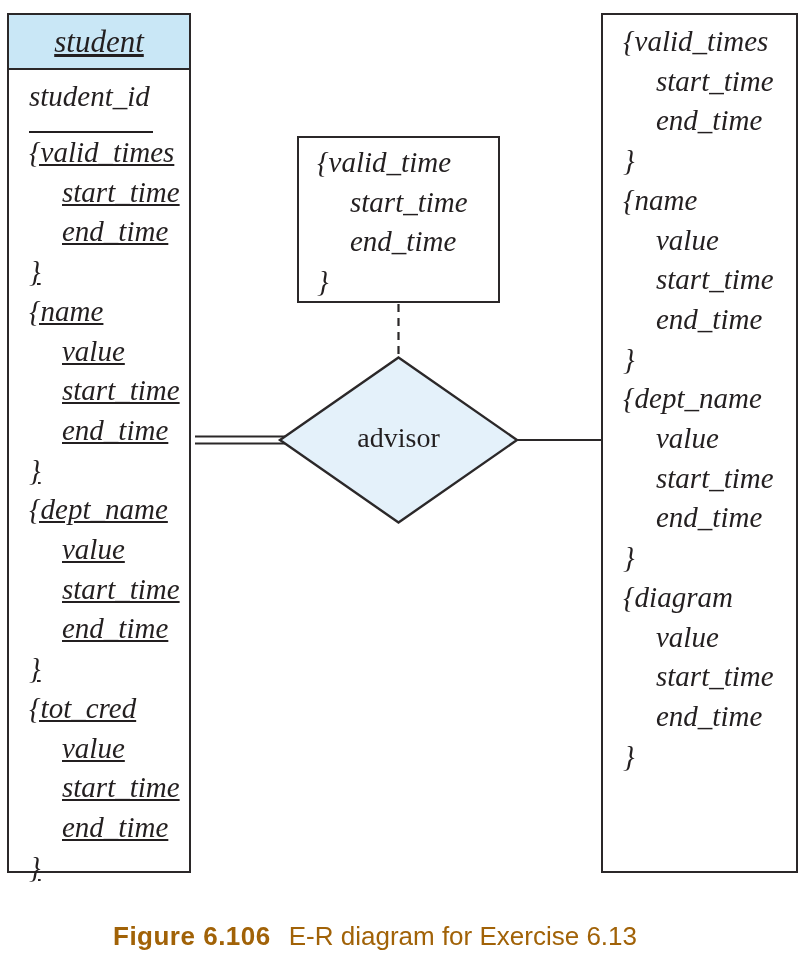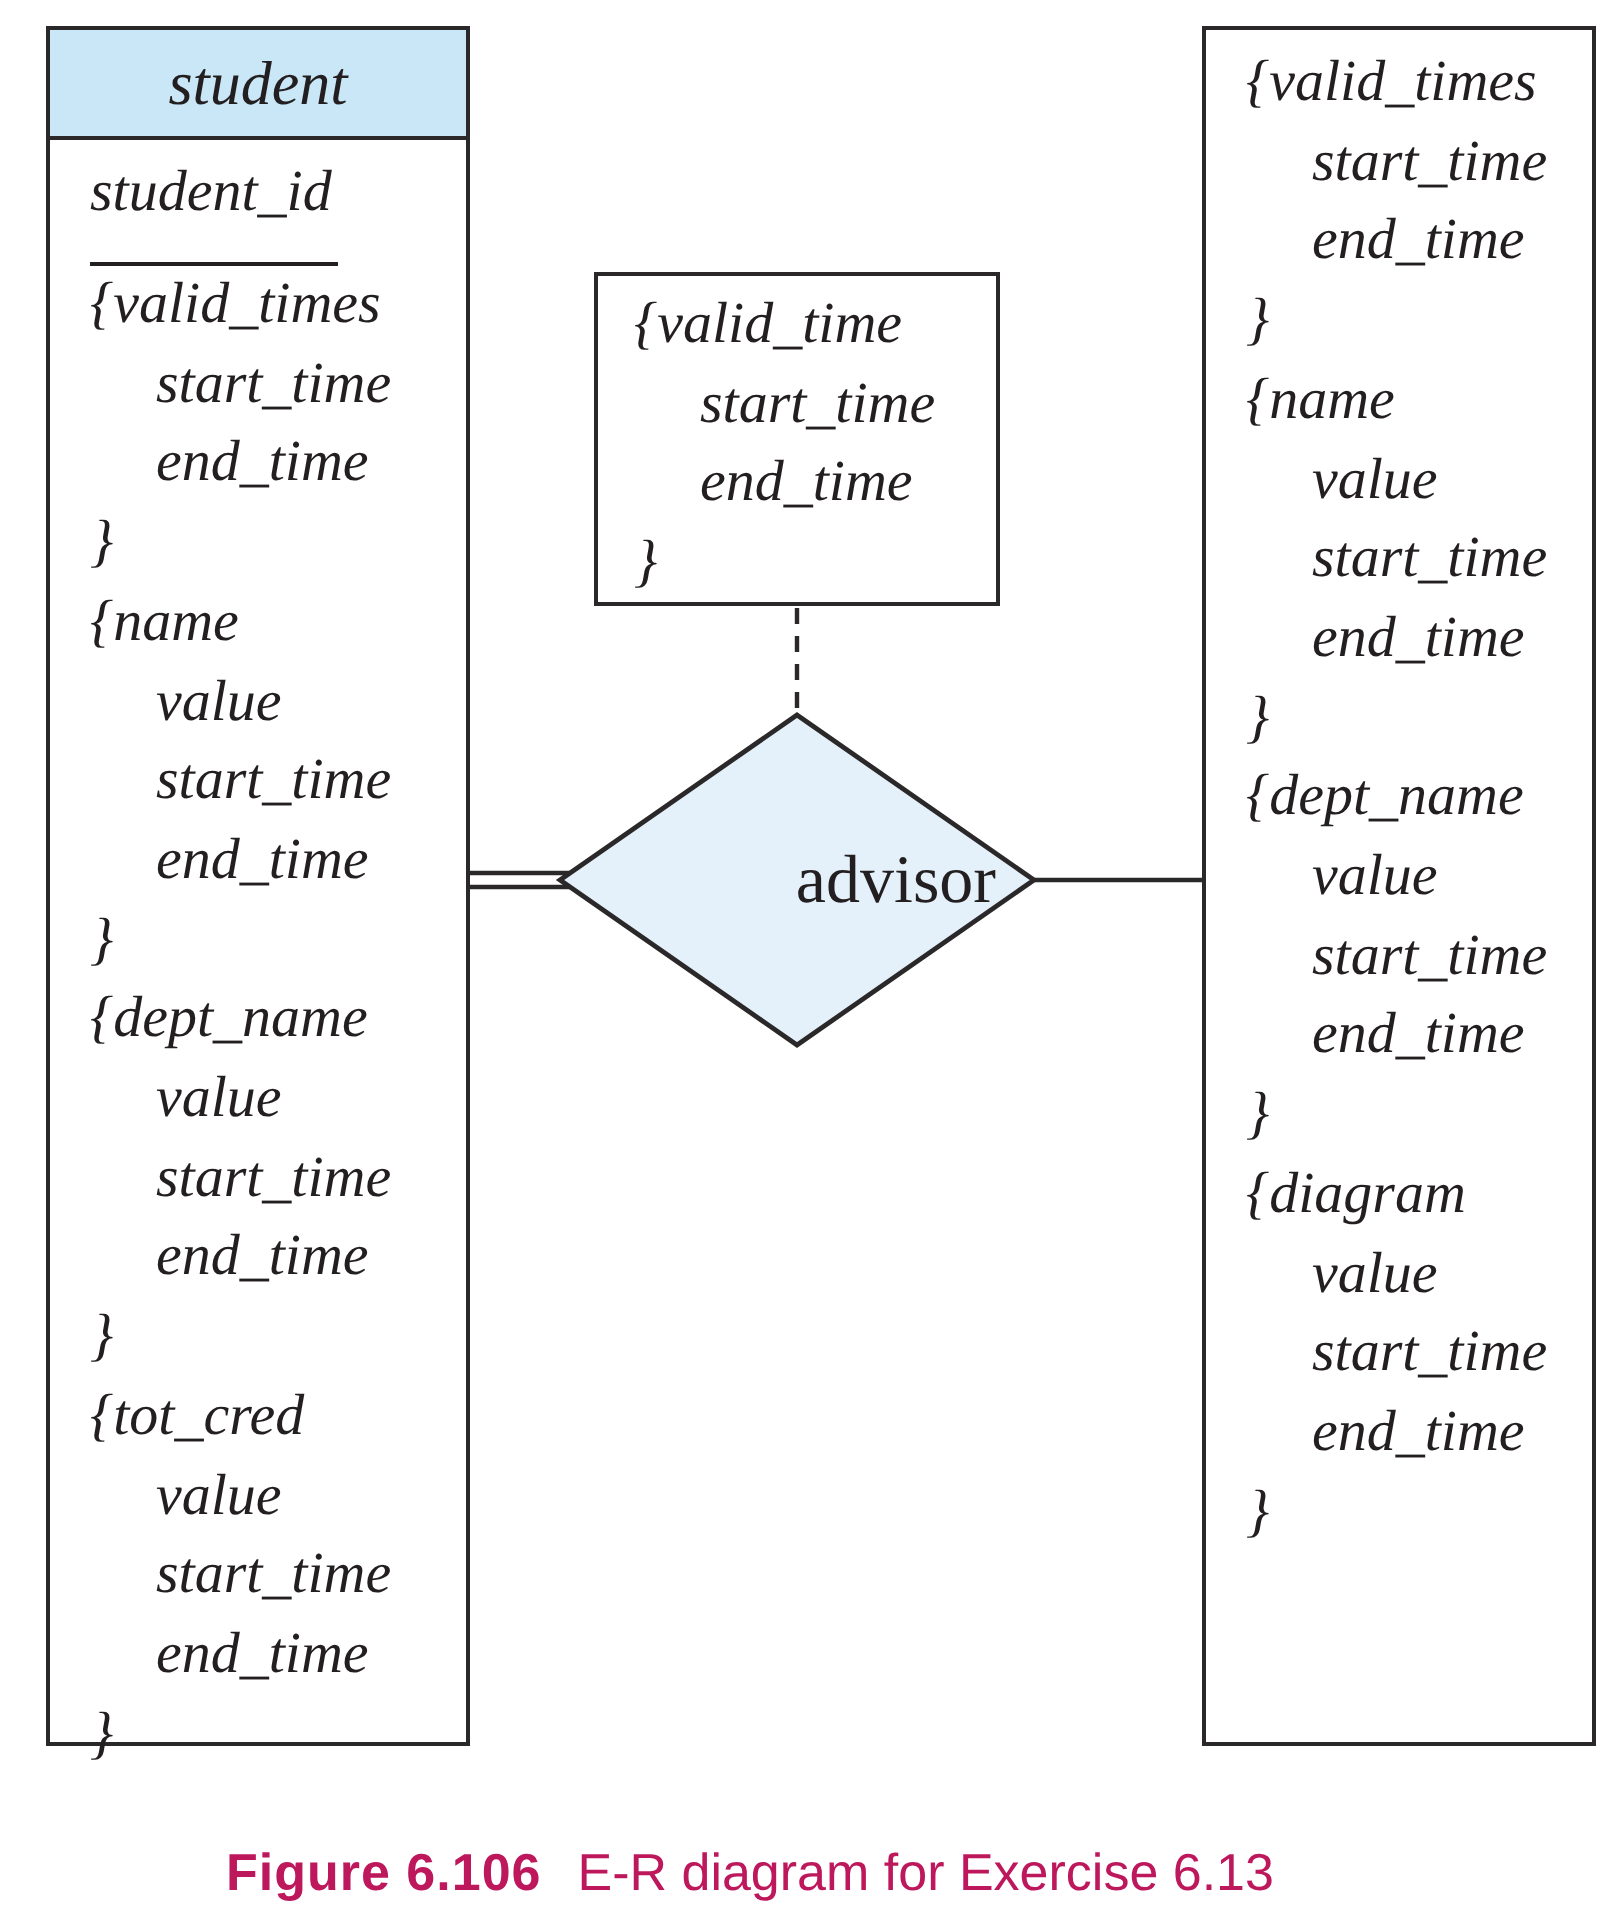--- a/index.html
+++ b/index.html
@@ -37,45 +37,45 @@
     font-style:italic;font-size:31px;
   }
   .attr-list{
     padding:7px 2px 0 20px;
     font-style:italic;font-size:29px;line-height:39.7px;
     white-space:nowrap;
   }
   .row.indent{margin-left:33px;}
   .ul{border-bottom:2.5px solid currentColor;padding-bottom:18px;padding-right:3px;display:inline-block;line-height:34px;}
 
-  .entity-student{left:23px;top:13px;width:212px;height:860px;}
+  .entity-student{left:7px;top:13px;width:184px;height:860px;text-decoration:underline;}
   .entity-instructor{left:601px;top:13px;width:197px;height:860px;}
 
   .vt-box{
     position:absolute;z-index:1;
     left:297px;top:136px;width:203px;height:167px;
     background:#fff;border:2.5px solid var(--line);box-sizing:border-box;
     padding:5px 0 17px 18px;
     font-style:italic;font-size:29px;line-height:39.7px;
     white-space:nowrap;
   }
 
   .diamond-label{
     position:absolute;z-index:2;
     left:299px;top:422px;width:199px;
-    text-align:right;
-    font-size:34px;font-style:normal;
+    text-align:center;
+    font-size:28px;font-style:normal;
   }
 
   .caption{
     position:absolute;z-index:1;
     left:0;top:921px;width:750px;
     text-align:center;
     font-family:"Liberation Sans","DejaVu Sans",sans-serif;
-    font-size:26px;color:#be185d;
+    font-size:26px;color:#a16207;
     white-space:nowrap;
   }
   .caption .cap-label{font-weight:bold;margin-right:18px;letter-spacing:.5px;}
 </style>
 </head>
 <body>
 
 <div class="canvas">
 
   <svg class="overlay" viewBox="0 0 810 961" xmlns="http://www.w3.org/2000/svg">

